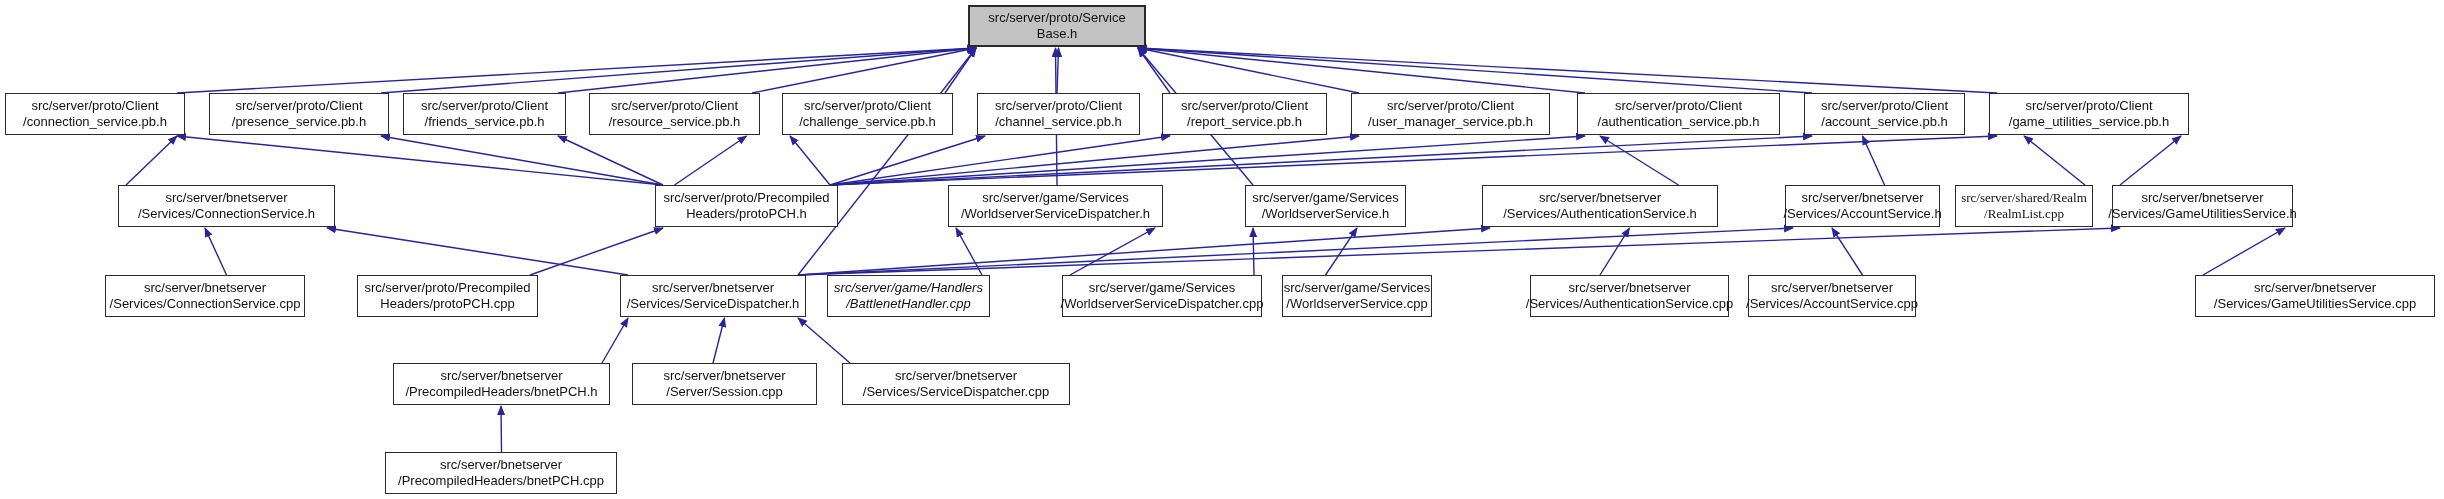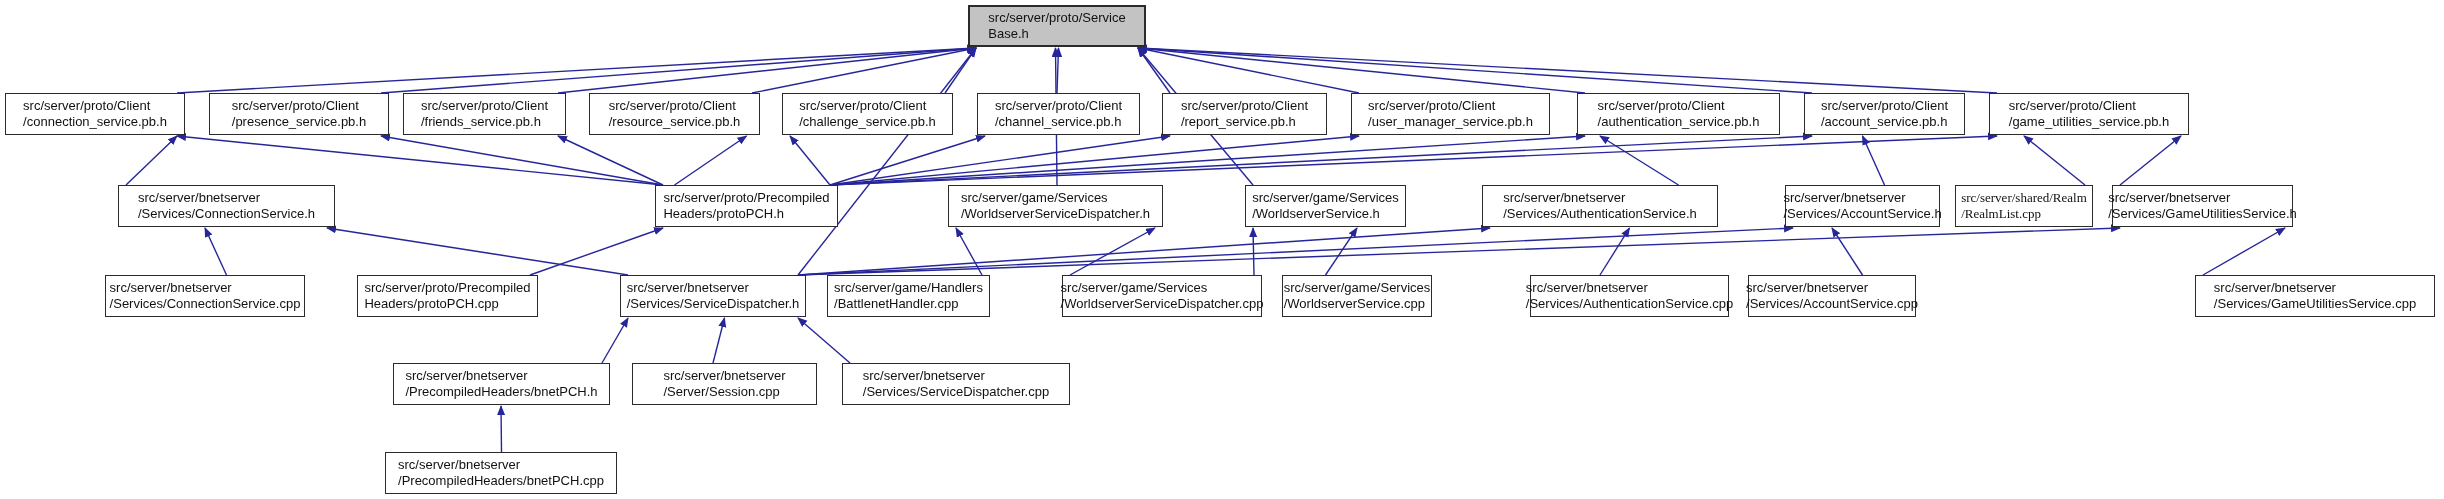--- a/index.html
+++ b/index.html
@@ -21,21 +21,21 @@
   .node{
     position:absolute;
     z-index:2;
     box-sizing:border-box;
     border:1px solid #2b2b2b;
     background:#ffffff;
     color:#111111;
     display:flex;
     align-items:center;
     justify-content:center;
-    text-align:left;
+    text-align:center;
     white-space:pre-line;
     font-size:13px;
     line-height:16px;
     cursor:pointer;
   }
   .node.root{
     border-width:2px;
     background:#c3c3c3;
   }
 </style>
@@ -139,21 +139,21 @@
       <div class="node" style="left: 1955px; top: 185px; width: 138px; height: 42px; background: rgb(255, 255, 255); border-color: rgb(43, 43, 43); font-family: Liberation Serif, serif;">src/server/shared/Realm
 /RealmList.cpp</div>
       <div class="node" style="left: 2112px; top: 185px; width: 181px; height: 42px; background: rgb(255, 255, 255); border-color: rgb(43, 43, 43);">src/server/bnetserver
 /Services/GameUtilitiesService.h</div>
       <div class="node" style="left: 105px; top: 275px; width: 200px; height: 42px; background: rgb(255, 255, 255); border-color: rgb(43, 43, 43);">src/server/bnetserver
 /Services/ConnectionService.cpp</div>
       <div class="node" style="left: 357px; top: 275px; width: 181px; height: 42px; background: rgb(255, 255, 255); border-color: rgb(43, 43, 43);">src/server/proto/Precompiled
 Headers/protoPCH.cpp</div>
       <div class="node" style="left: 620px; top: 275px; width: 186px; height: 42px; background: rgb(255, 255, 255); border-color: rgb(43, 43, 43);">src/server/bnetserver
 /Services/ServiceDispatcher.h</div>
-      <div class="node" style="left: 827px; top: 275px; width: 163px; height: 42px; background: rgb(255, 255, 255); border-color: rgb(43, 43, 43);">src/server/game/Handlers
+      <div class="node" style="left: 827px; top: 275px; width: 163px; height: 42px; background: rgb(255, 255, 255); border-color: rgb(43, 43, 43); font-style: italic;">src/server/game/Handlers
 /BattlenetHandler.cpp</div>
       <div class="node" style="left: 1062px; top: 275px; width: 200px; height: 42px; background: rgb(255, 255, 255); border-color: rgb(43, 43, 43);">src/server/game/Services
 /WorldserverServiceDispatcher.cpp</div>
       <div class="node" style="left: 1282px; top: 275px; width: 150px; height: 42px; background: rgb(255, 255, 255); border-color: rgb(43, 43, 43);">src/server/game/Services
 /WorldserverService.cpp</div>
       <div class="node" style="left: 1530px; top: 275px; width: 199px; height: 42px; background: rgb(255, 255, 255); border-color: rgb(43, 43, 43);">src/server/bnetserver
 /Services/AuthenticationService.cpp</div>
       <div class="node" style="left: 1748px; top: 275px; width: 168px; height: 42px; background: rgb(255, 255, 255); border-color: rgb(43, 43, 43);">src/server/bnetserver
 /Services/AccountService.cpp</div>
       <div class="node" style="left: 2195px; top: 275px; width: 240px; height: 42px; background: rgb(255, 255, 255); border-color: rgb(43, 43, 43);">src/server/bnetserver

